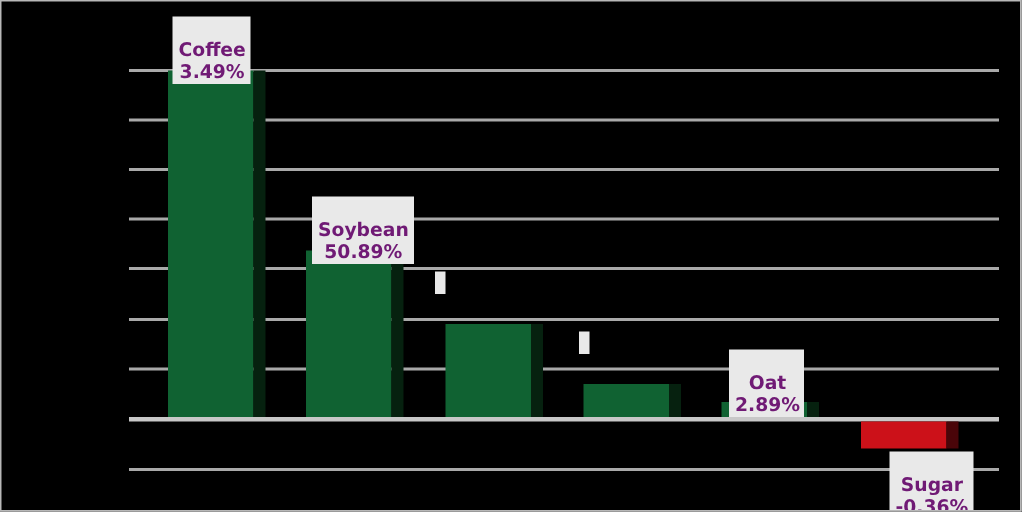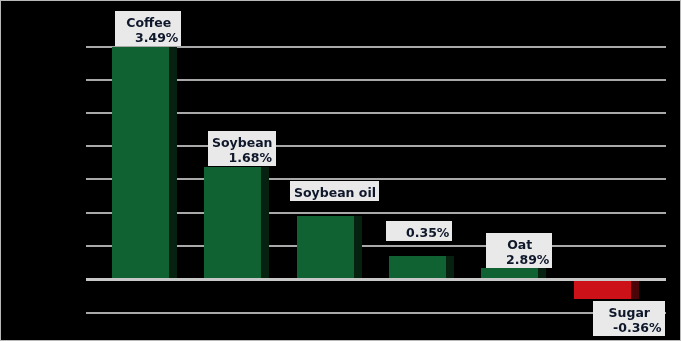--- a/index.html
+++ b/index.html
@@ -64,38 +64,37 @@
   }
   .bar.up .bar-body   { background: #106232; }
   .bar.up .bar-shadow { background: #06210f; }
   .bar.down .bar-body   { background: #cc1119; }
   .bar.down .bar-shadow { background: #4a0509; }
 
   
   .data-label {
     position: absolute;
     background: #e9e9e9;
-    color: #0f172a;
+    color: #701a75;
     font-weight: bold;
     font-size: 12.5px;
     line-height: 15px;
-    padding: 4px 3px 1px 4px;
+    padding: 14px 3px 1px 4px;
     text-align: center;
     white-space: nowrap;
     box-sizing: border-box;
     overflow: hidden;
   }
   .data-label .label-name {
     display: block;
     text-align: center;
   }
   .data-label .label-value {
     display: block;
     text-align: center;
-    margin-left: 16px;
   }
 </style>
 </head>
 <body>
 
 <div id="chart-root">
 
   <div id="plot-area">
 
     <div id="gridlines-layer">
@@ -137,27 +136,25 @@
         </div>
       </div>
 
     <div id="labels-layer">
         <div class="data-label" style="left: 114px; top: 10px;">
           <span class="label-name">Coffee</span>
           <span class="label-value">3.49%</span>
         </div>
         <div class="data-label" style="left: 207px; top: 130px;">
           <span class="label-name">Soybean</span>
-          <span class="label-value">1.68%</span>
+          <span class="label-value">50.89%</span>
         </div>
         <div class="data-label" style="left: 289px; top: 180px;">
-          <span class="label-name">Soybean oil</span>
         </div>
         <div class="data-label" style="left: 385px; top: 220px;">
-          <span class="label-value">0.35%</span>
         </div>
         <div class="data-label" style="left: 485px; top: 232px;">
           <span class="label-name">Oat</span>
           <span class="label-value">2.89%</span>
         </div>
         <div class="data-label" style="left: 592px; top: 300px;">
           <span class="label-name">Sugar</span>
           <span class="label-value">-0.36%</span>
         </div>
       </div>

